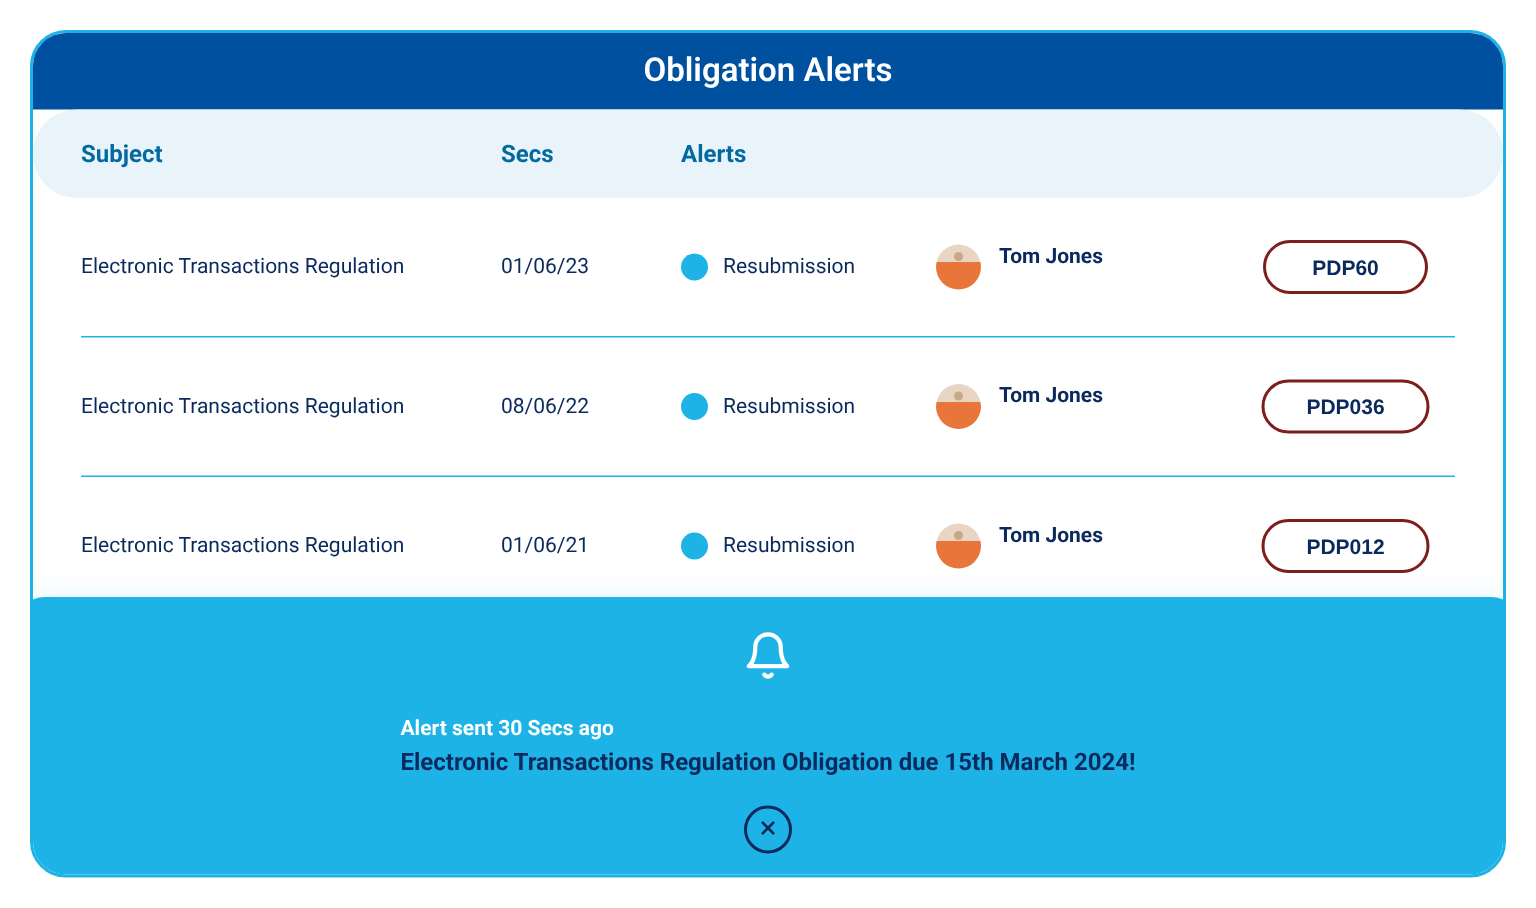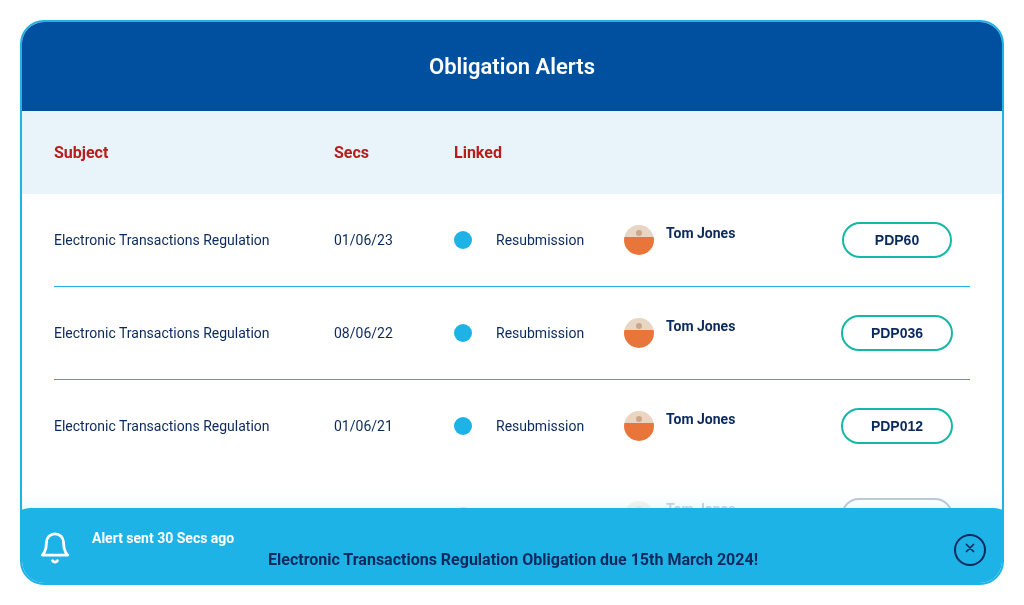--- a/index.html
+++ b/index.html
@@ -15,80 +15,82 @@
       border-radius: 24px;
       border: 2px solid #1db3e6;
       overflow: hidden;
       position: relative;
       height: 565px;
     }
     .card-header {
       background: #0050a0;
       color: #fff;
       text-align: center;
-      padding: 32px;
+      padding: 13px;
       font-size: 22px;
       font-weight: 600;
     }
     .table-header {
       background: #e8f4fa;
       display: grid;
       grid-template-columns: 280px 120px 170px 200px 1fr;
-      padding: 32px 32px;
-      color: #b91c1c;
+      padding: 20px 32px;
+      color: #0369a1;
       font-weight: 700;
       font-size: 16px;
+      border-radius: 29px;
     }
     .table-header .linked { text-align: center; }
     .table-body { padding: 0 32px; }
     .table-row {
       display: grid;
       grid-template-columns: 280px 120px 170px 200px 1fr;
       align-items: center;
       padding: 28px 0;
       border-bottom: 1.5px solid #1db3e6;
       color: #0a2a5e;
       font-size: 14px;
     }
     .table-row:last-child { border-bottom: none; }
-    .status-cell { display: flex; align-items: center; gap: 24px; }
+    .status-cell { display: flex; align-items: center; gap: 10px; }
     .status-dot {
       width: 18px; height: 18px; border-radius: 50%; background: #1db3e6;
     }
     .owner-cell { display: flex; gap: 12px; font-weight: bold; }
     .avatar {
       width: 30px; height: 30px; border-radius: 50%;
       background: linear-gradient(180deg, #e8d5c4 40%, #e8753a 40%);
       display: flex; align-items: flex-start; justify-content: center;
       overflow: hidden;
     }
     .avatar svg { margin-top: 2px; }
     .compliance-cell { display: flex; justify-content: center; }
     .pill {
-      border: 2px solid #14b8a6;
+      border: 2px solid #7f1d1d;
       border-radius: 999px;
       padding: 8px 28px;
       font-weight: 700;
       font-size: 14px;
       color: #0a2a5e;
       background: #fff;
       cursor: pointer;
       min-width: 110px;
       text-align: center;
     }
     .toast {
       position: absolute;
       left: -12px; right: -12px; bottom: -8px;
       background: #1db3e6;
       border-radius: 20px;
       padding: 22px 28px;
       display: flex;
       align-items: center;
       gap: 20px;
       box-shadow: 0 8px 24px rgba(29,179,230,0.3);
+      flex-direction: column;
     }
     .toast-icon { flex: 0 0 auto; }
     .toast-body { flex: 1; color: #0a2a5e; }
     .toast-time { color: #fff; font-weight: 700; font-size: 14px; margin-bottom: 4px; }
     .toast-msg { font-weight: 700; font-size: 16px; text-align: center; }
     .toast-close {
       flex: 0 0 auto;
       width: 32px; height: 32px; border-radius: 50%;
       border: 2.5px solid #0a2a5e;
       display: flex; align-items: center; justify-content: center;
@@ -114,21 +116,21 @@
 </head>
 <body>
 
 <div class="outer-wrap">
   <div class="card">
     <div class="card-header">Obligation Alerts</div>
 
     <div class="table-header">
       <div>Subject</div>
       <div>Secs</div>
-      <div>Linked</div>
+      <div>Alerts</div>
     </div>
 
     <div class="table-body">
       <div class="table-row">
         <div>Electronic Transactions Regulation</div>
         <div>01/06/23</div>
         <div class="status-cell">
           <span class="status-dot"></span>
           <span>Resubmission</span>
         </div>

